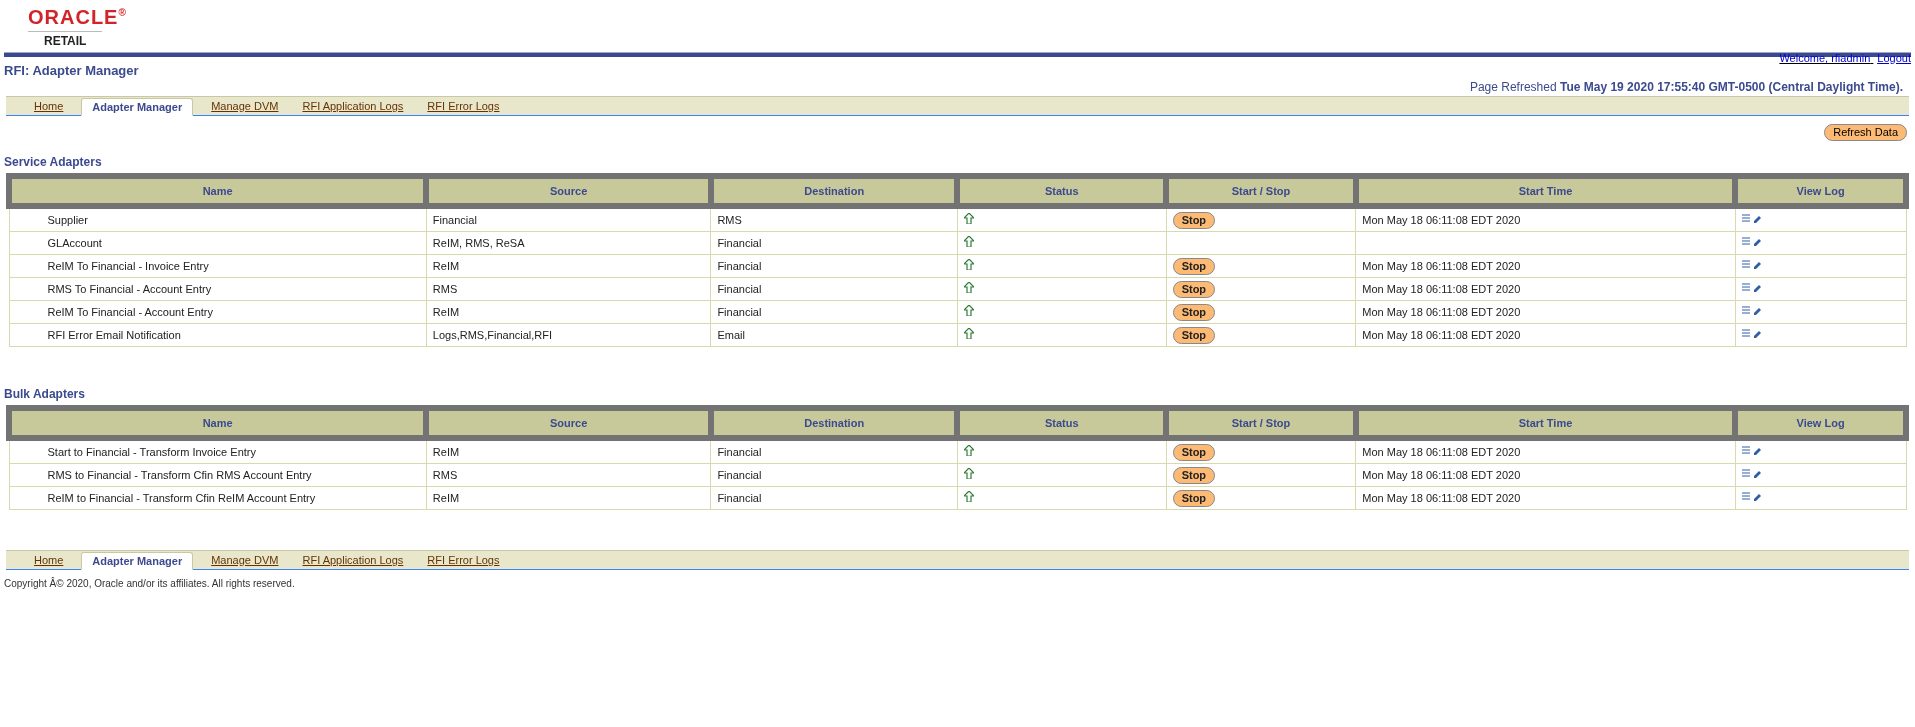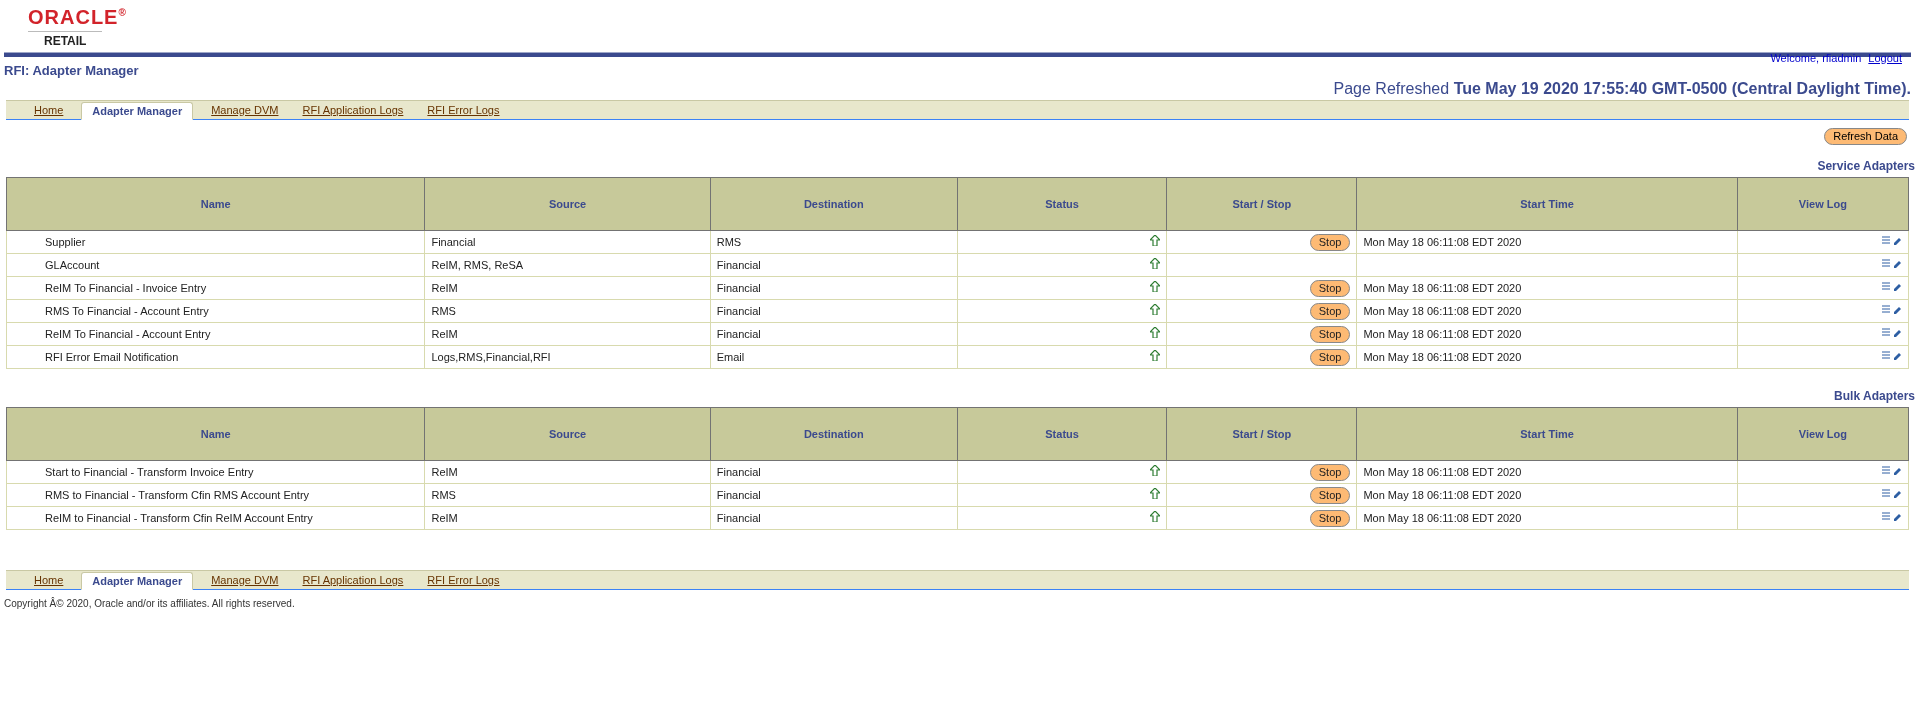--- a/index.html
+++ b/index.html
@@ -34,38 +34,39 @@
   margin-top: 2px;
   padding: 2px 16px;
 }
 .logo-sub {
   font-size: 10px;
   color: #8d8d4a;
   display: block;
 }
 .top-right {
   position: absolute;
-  right: 13px;
+  right: 4px;
   top: 52px;
   font-size: 11px;
+  text-decoration: underline;
 }
 .top-right a { color: #0000cd; text-decoration: underline; margin-left: 4px; cursor: pointer; }
 .top-right .welcome { color: #0000cd; }
 .banner-rule { height: 4px; background: #3b4a8e; border-top: 1px solid #9ea7c9; margin: 0 4px; }
 .page-title {
   font-size: 13px;
   font-weight: bold;
   color: #3b4a8e;
   margin: 6px 0 2px 4px;
 }
 .page-refresh {
   text-align: right;
-  font-size: 16px;
+  font-size: 12px;
   color: #3b4a8e;
-  padding-right: 4px;
+  padding-right: 12px;
   margin-left: 12px;
 }
 .page-refresh .label { color: #3b4a8e; }
 .page-refresh .val { font-weight: bold; color: #3b4a8e; }
 
 .tab-bar {
   background: #e8e7cc;
   border-top: 1px solid #c9c8a4;
   border-bottom: 1px solid #3b82f6;
   height: 18px;
@@ -107,51 +108,50 @@
   line-height: 14px;
   height: 15px;
   cursor: pointer;
 }
 
 .section-title {
   font-size: 12px;
   font-weight: bold;
   color: #3b4a8e;
   margin: 8px 0 4px 4px;
-  text-align: right;
 }
 
 .tbl-wrap { margin: 0 6px; }
 table.adp {
   width: 100%;
   border-collapse: collapse;
   table-layout: fixed;
 }
 table.adp th {
   background: #c7c99a;
-  border: 1px solid #737373;
+  border: 6px solid #737373;
   color: #3b4a8e;
   font-weight: bold;
   font-size: 11px;
   text-align: center;
-  padding: 18px 4px;
+  padding: 4px 4px;
   height: 16px;
 }
 table.adp td {
   border: 1px solid #d8daae;
   font-size: 11px;
   padding: 2px 6px;
   height: 18px;
   background: #fff;
   color: #222;
 }
 table.adp td.left { text-align: left; padding-left: 38px; }
 table.adp td.src { text-align: left; padding-left: 6px; }
 table.adp td.dst { text-align: left; padding-left: 6px; }
-table.adp td.center { text-align: right; }
+table.adp td.center { text-align: left; font-weight: bold; }
 .arrow-up {
   color: #2e7d32;
   font-weight: bold;
   font-size: 12px;
 }
 .log-icon {
   display: inline-flex;
   align-items: center;
   gap: 1px;
 }
@@ -339,21 +339,21 @@
                 </svg>
                 <svg width="9" height="9" viewBox="0 0 9 9">
                   <polygon points="1,8 3,8 8,3 6,1 1,6" fill="#2e5fa3"></polygon>
                 </svg>
               </span></td>
           </tr>
         </tbody>
     </table>
   </div>
 
-  <div class="section-title" style="margin-top:20px">Bulk Adapters</div>
+  <div class="section-title" style="margin-top:40px">Bulk Adapters</div>
   <div class="tbl-wrap">
     <table class="adp">
       <colgroup>
         <col style="width:22%">
           <col style="width:15%">
           <col style="width:13%">
           <col style="width:11%">
           <col style="width:10%">
           <col style="width:20%">
           <col style="width:9%">

